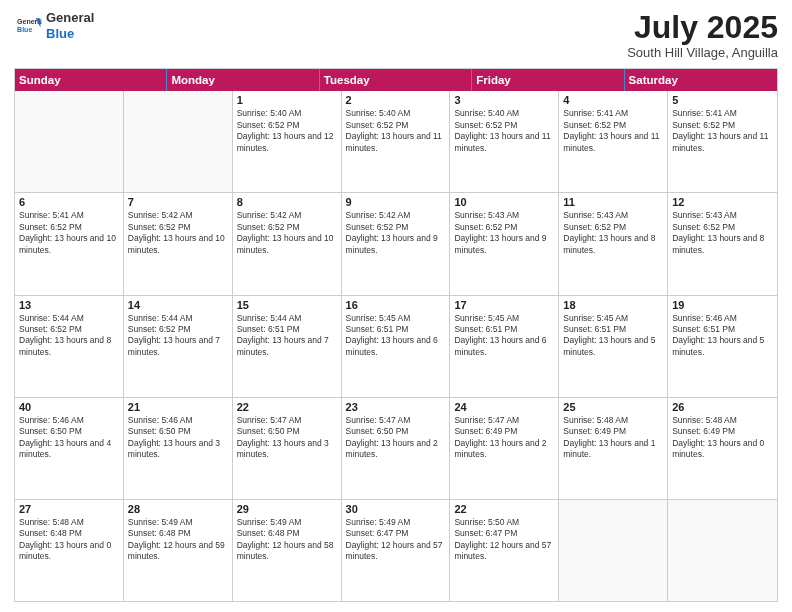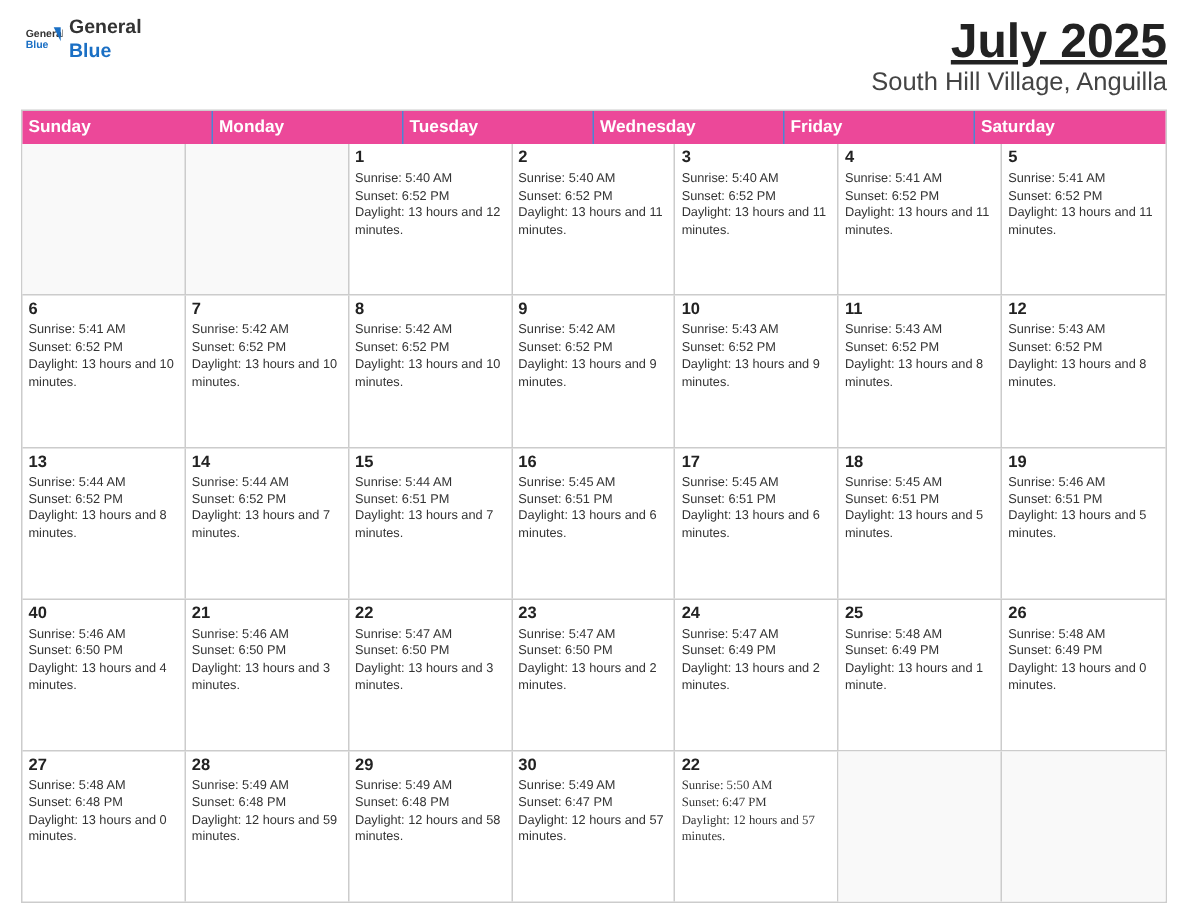--- a/index.html
+++ b/index.html
@@ -40,36 +40,35 @@
       height: 28px;
     }
     .title-block {
       text-align: right;
     }
     .title-block .month-year {
       font-size: 32px;
       font-weight: bold;
       color: #222;
       line-height: 1.1;
-      text-decoration: underline;
     }
     .title-block .location {
-      font-size: 17px;
+      font-size: 13px;
       color: #444;
     }
     .calendar {
       flex: 1;
       display: flex;
       flex-direction: column;
       border: 1px solid #ccc;
     }
     .cal-header-row {
       display: grid;
-      grid-template-columns: repeat(6, 1fr);
-      background: #ec4899;
+      grid-template-columns: repeat(5, 1fr);
+      background: #be185d;
     }
     .cal-header-cell {
       color: #fff;
       font-size: 11.5px;
       font-weight: bold;
       padding: 5px 4px;
       text-align: left;
       border-right: 1px solid #4a85d4;
     }
     .cal-header-cell:last-child { border-right: none; }
@@ -130,21 +129,20 @@
       <div class="month-year">July 2025</div>
       <div class="location">South Hill Village, Anguilla</div>
     </div>
   </div>
 
   <div class="calendar">
     <div class="cal-header-row">
     <div class="cal-header-cell">Sunday</div>
         <div class="cal-header-cell">Monday</div>
         <div class="cal-header-cell">Tuesday</div>
-        <div class="cal-header-cell">Wednesday</div>
         <div class="cal-header-cell">Friday</div>
         <div class="cal-header-cell">Saturday</div>
       </div>
     <div class="cal-body">
     <div class="cal-row">
           <div class="cal-cell empty"></div>
           <div class="cal-cell empty"></div>
           <div class="cal-cell">
             <span class="day-num">1</span>
             <div class="cell-text" style="white-space: pre-line;">Sunrise: 5:40 AM
@@ -328,21 +326,21 @@
 Daylight: 12 hours and 58 minutes.</div>
           </div>
           <div class="cal-cell">
             <span class="day-num">30</span>
             <div class="cell-text" style="white-space: pre-line;">Sunrise: 5:49 AM
 Sunset: 6:47 PM
 Daylight: 12 hours and 57 minutes.</div>
           </div>
           <div class="cal-cell">
             <span class="day-num">22</span>
-            <div class="cell-text" style="white-space: pre-line; font-family: Liberation Serif, serif;">Sunrise: 5:50 AM
+            <div class="cell-text" style="white-space: pre-line;">Sunrise: 5:50 AM
 Sunset: 6:47 PM
 Daylight: 12 hours and 57 minutes.</div>
           </div>
           <div class="cal-cell empty"></div>
           <div class="cal-cell empty"></div>
         </div>
       </div>
   </div>
 </div>
 

